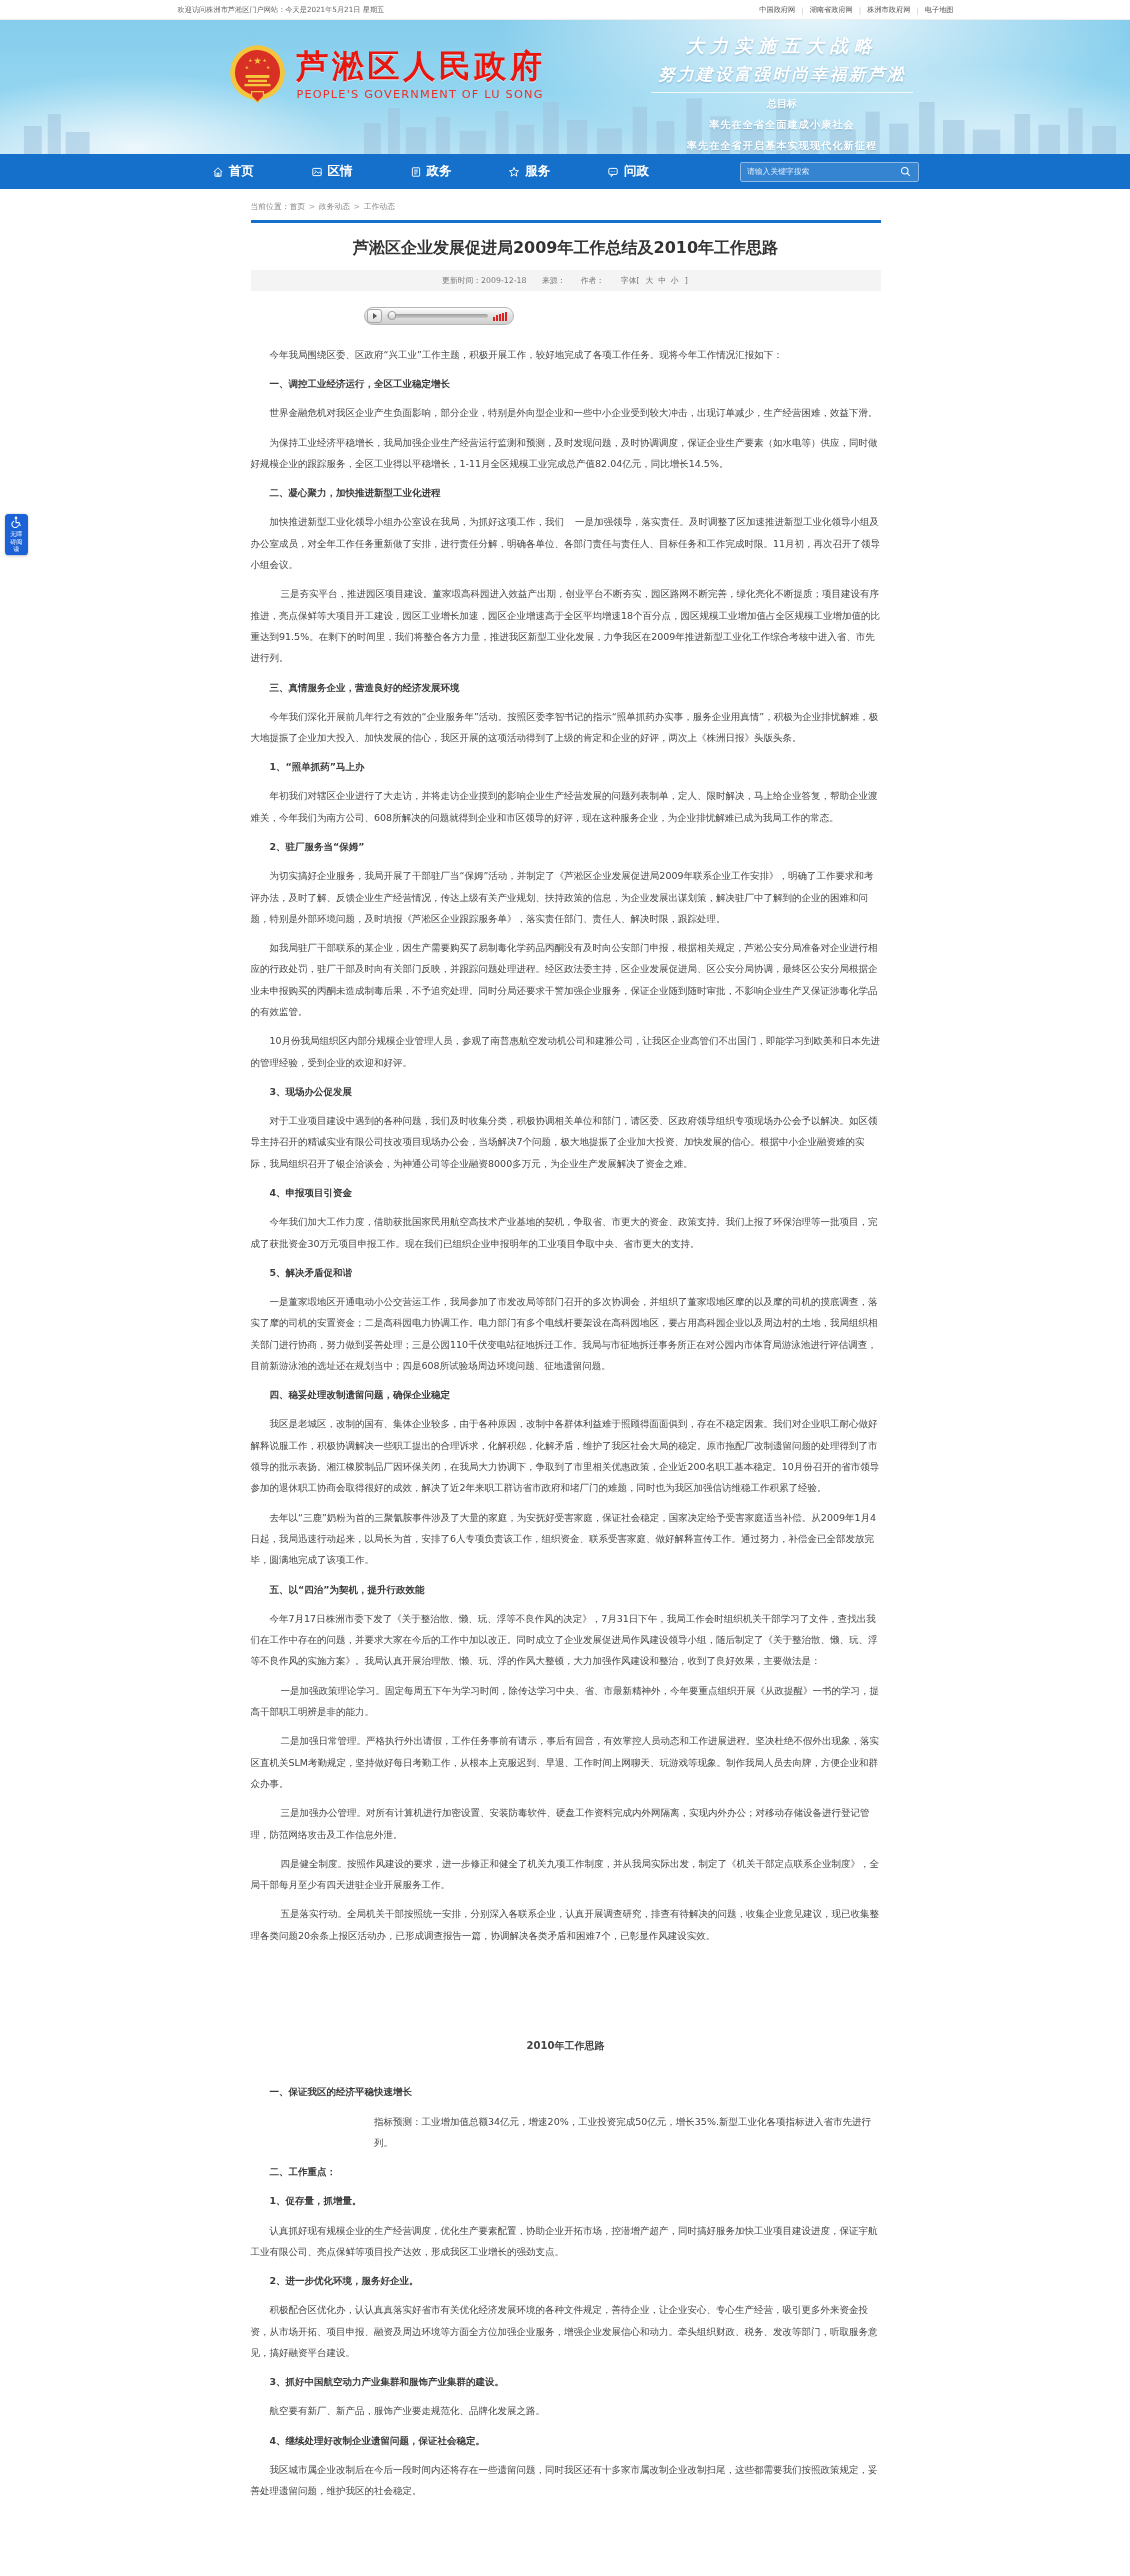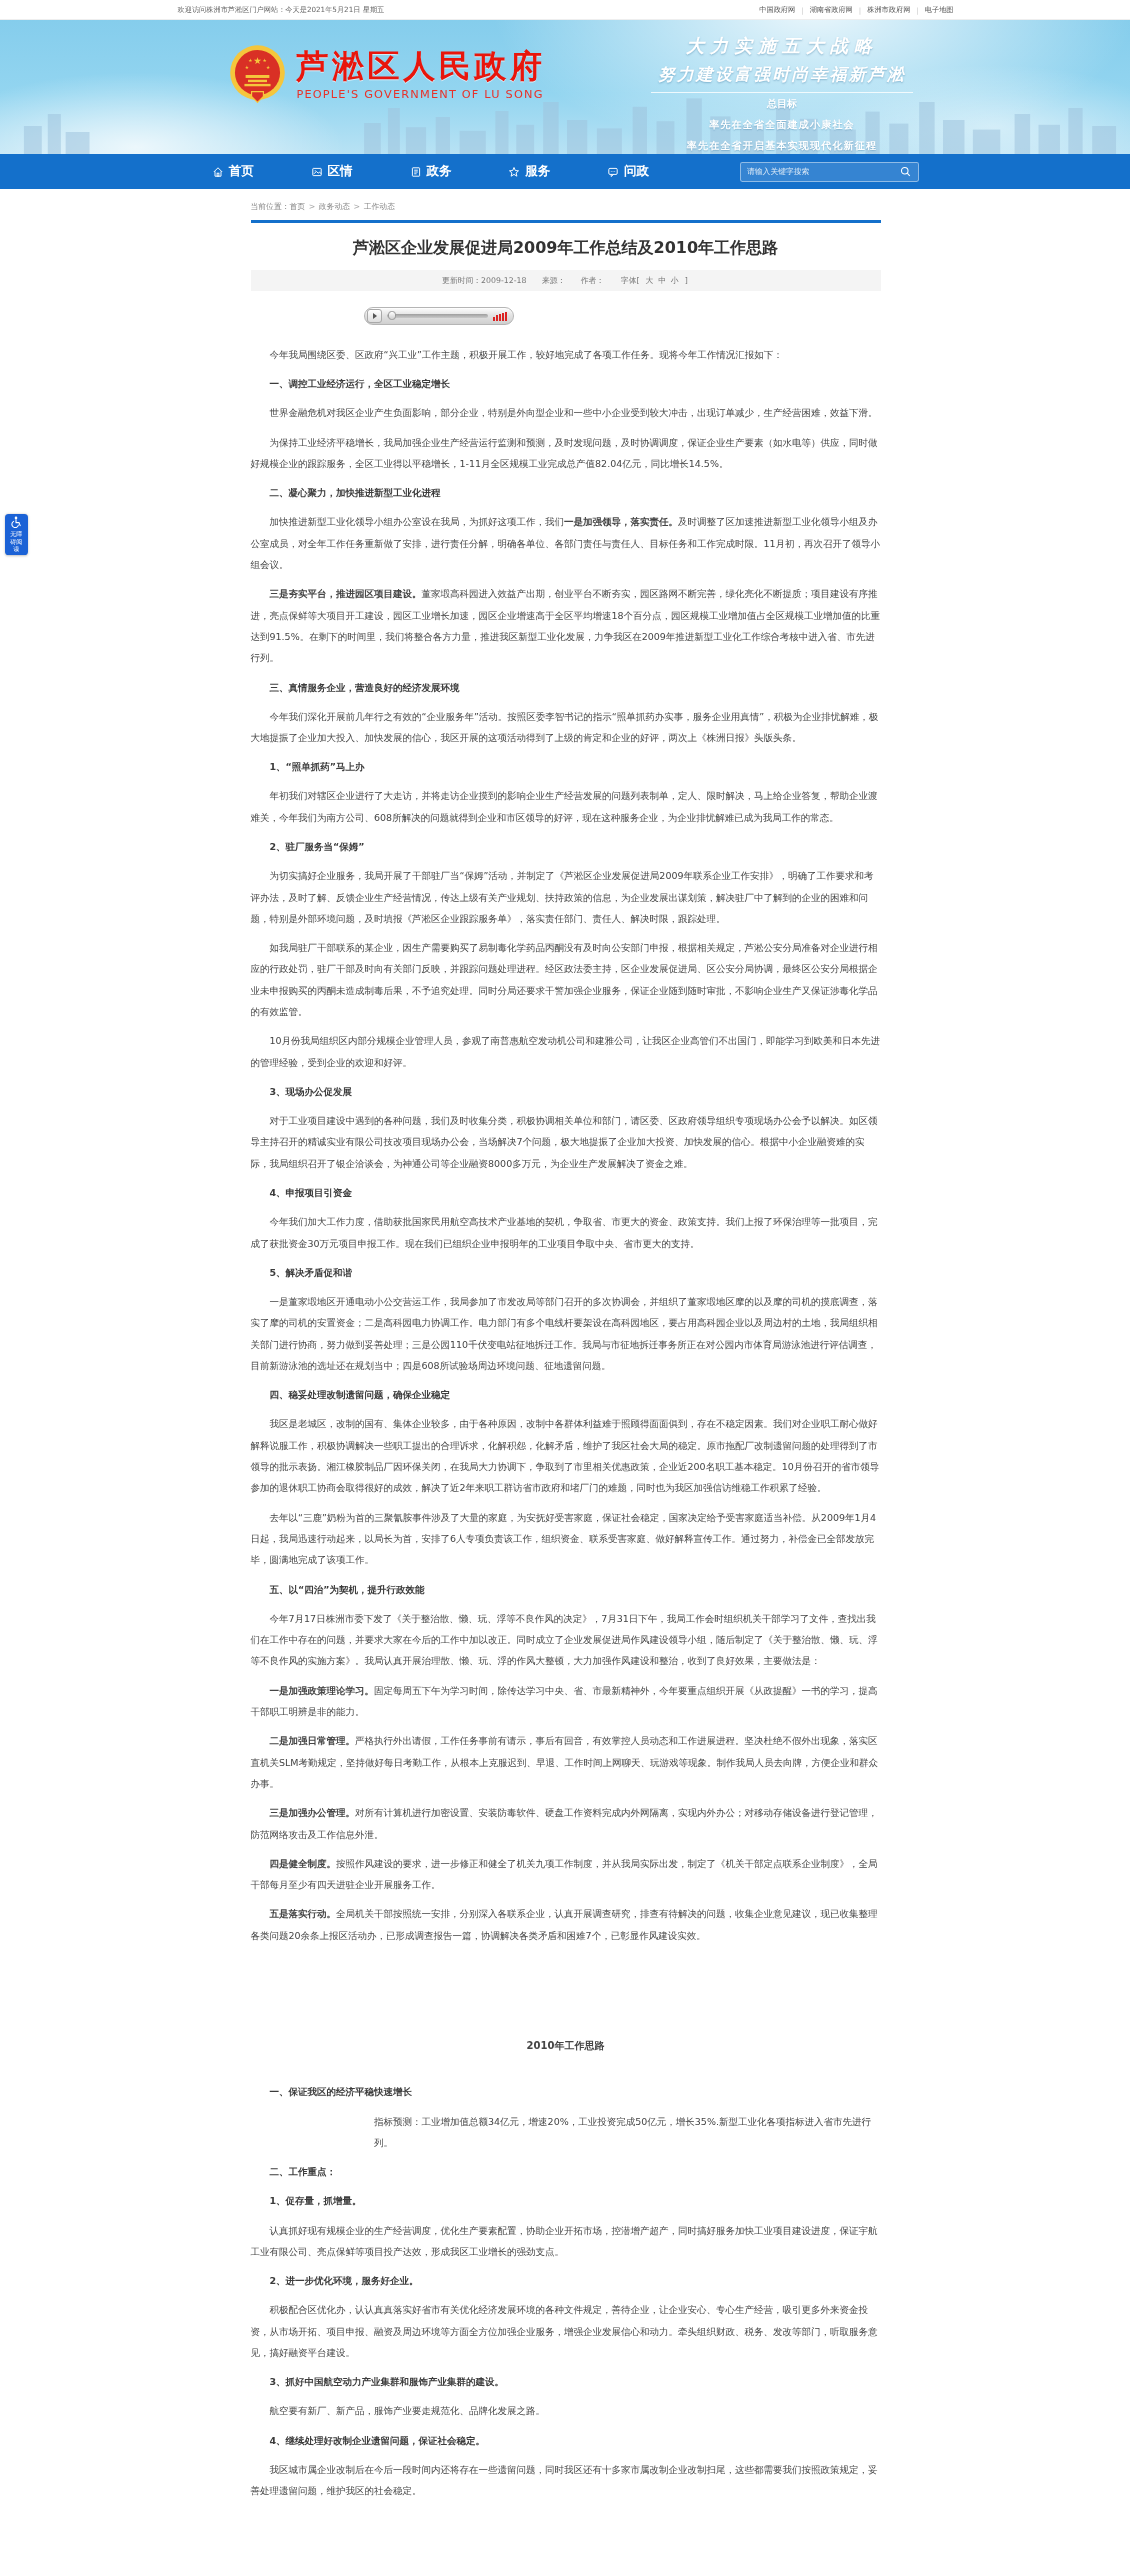--- a/index.html
+++ b/index.html
@@ -72,21 +72,21 @@
     background: linear-gradient(180deg,#fff,#d0d0d0); border: 0.6px solid #999; }
   .volbars { display: flex; align-items: flex-end; gap: 1.2px; height: 9.5px; cursor: pointer; }
   .volbars i { display: block; width: 1.8px; background: #d22; }
   
   .article-body { padding: 15.5px 0 6px; font-size: 9.5px; line-height: 2.25; color: #454545; }
   .blk { margin-bottom: 7.8px; }
   .blk.p { text-indent: 2em; }
   .blk.h, .blk.sub { text-indent: 2em; font-weight: bold; color: #3c3c3c; }
   .blk.center-title { text-align: center; font-weight: bold; font-size: 10px; margin: 89px 0 24px; }
   .blk.indent-p { padding-left: 13em; }
-  .blk b { font-weight: bold; }
+  .blk b { font-weight: normal; padding-left: 11px; }
   
   .access-widget { position: absolute; left: 4.8px; top: 514px; width: 23px; height: 41px; background: #1b62d6;
     border-radius: 3.6px; display: flex; flex-direction: column; align-items: center; justify-content: center;
     gap: 2.4px; cursor: pointer; box-shadow: 0 0.6px 2.4px rgba(0,0,0,.25); }
   .access-widget .aw-label { color: #fff; font-size: 6px; width: 14.3px; text-align: center; line-height: 1.25; }
 </style>
 </head>
 <body>
 
 <div class="topbar">

